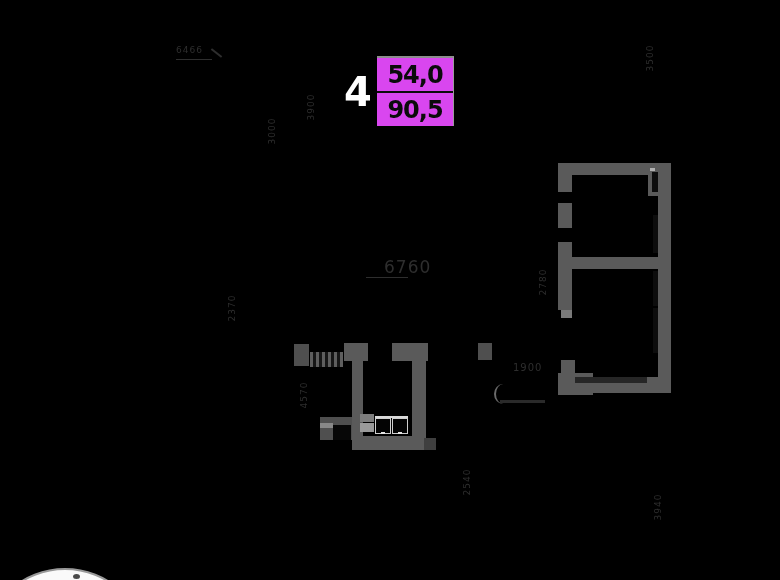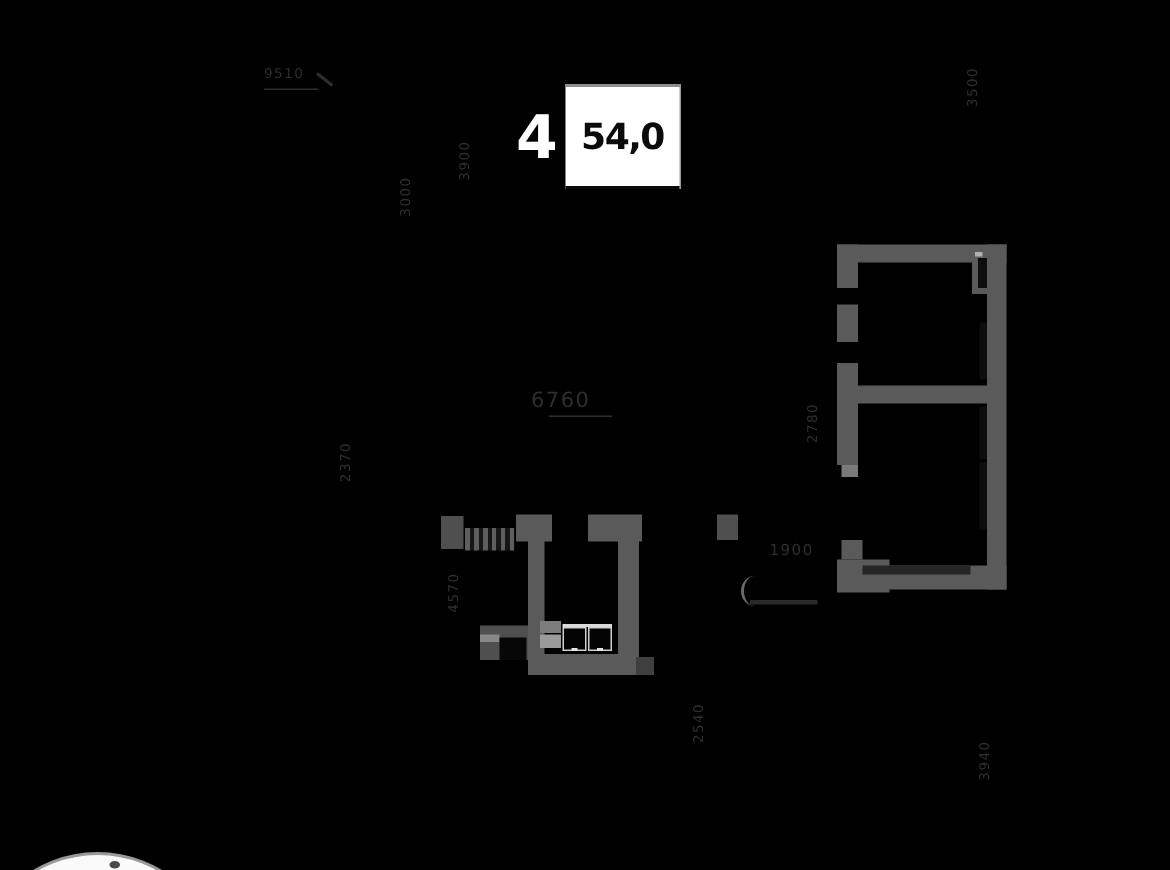--- a/index.html
+++ b/index.html
@@ -12,21 +12,21 @@
   .wall{position:absolute;background:#5a5a5a;}
   .wall-dk{position:absolute;background:#4f4f4f;}
   .slot{position:absolute;background:#0d0d0d;}
   
   #rooms-count{
     position:absolute;left:340px;top:70px;width:36px;height:44px;
     color:#fff;font-size:40px;font-weight:700;line-height:44px;text-align:center;
   }
   #area-card{
     position:absolute;left:377px;top:56px;width:76px;height:68px;
-    background:#ffffff;border-top:2px solid #8d8d8d;border-right:1px solid #9a9a9a;
+    background:#d946ef;border-top:2px solid #8d8d8d;border-right:1px solid #9a9a9a;
     display:flex;flex-direction:column;
   }
   .area-cell{
     flex:1;display:flex;align-items:center;justify-content:center;
     color:#0b0b0b;font-size:24px;font-weight:700;letter-spacing:-1px;
   }
   .area-divider{height:2px;background:#0b0b0b;}
   
   .dim{
     position:absolute;color:#2e2e2e;font-size:9px;letter-spacing:1px;
@@ -65,20 +65,21 @@
 </style>
 </head>
 <body>
 
 <div id="stage">
 
   <div id="rooms-count">4</div>
   <div id="area-card">
     <div class="area-cell">54,0</div>
     <div class="area-divider"></div>
+    <div class="area-cell">90,5</div>
   </div>
 
   <div class="wall" style="left:558px;top:163px;width:113px;height:12px"></div>
   <div class="wall" style="left:658px;top:163px;width:13px;height:230px"></div>
   <div class="wall" style="left:558px;top:163px;width:14px;height:29px"></div>
   <div class="wall" style="left:558px;top:203px;width:14px;height:25px"></div>
   <div class="wall" style="left:558px;top:242px;width:14px;height:68px"></div>
   <div class="abs" style="left:561px;top:310px;width:11px;height:8px;background:#7a7a7a"></div>
   <div class="wall" style="left:561px;top:360px;width:14px;height:13px"></div>
   <div class="wall" style="left:558px;top:373px;width:35px;height:22px"></div>
@@ -112,25 +113,25 @@
   <div class="abs" style="left:320px;top:423px;width:13px;height:5px;background:#888"></div>
   <div class="slot" style="left:333px;top:425px;width:18px;height:15px;background:#070707"></div>
 
   <div class="wall-dk" style="left:294px;top:344px;width:15px;height:22px"></div>
   <div id="stair-flight"></div>
   <div class="wall-dk" style="left:478px;top:343px;width:14px;height:17px"></div>
 
   <div id="door-arc"></div>
   <div class="abs" style="left:500px;top:400px;width:45px;height:3px;background:#2a2a2a"></div>
 
-  <div class="dim" style="left:176px;top:46px">9510</div>
+  <div class="dim" style="left:176px;top:46px">6466</div>
   <div class="dim-line" style="left:176px;top:59px;width:36px"></div>
   <div class="tick" style="left:210px;top:52px;width:13px;height:2px;transform:rotate(38deg)"></div>
 
-  <div class="dim" style="left:354px;top:263px;font-size:14px">6760</div>
+  <div class="dim" style="left:384px;top:263px;font-size:17px">6760</div>
   <div class="dim-line" style="left:366px;top:277px;width:42px"></div>
 
   <div class="dim" style="left:513px;top:363px;font-size:10px">1900</div>
 
   <div class="dim vdim" style="left:272px;top:131px">3000</div>
   <div class="dim vdim" style="left:311px;top:107px">3900</div>
   <div class="dim vdim" style="left:650px;top:58px">3500</div>
   <div class="dim vdim" style="left:232px;top:308px">2370</div>
   <div class="dim vdim" style="left:304px;top:395px">4570</div>
   <div class="dim vdim" style="left:543px;top:282px">2780</div>

